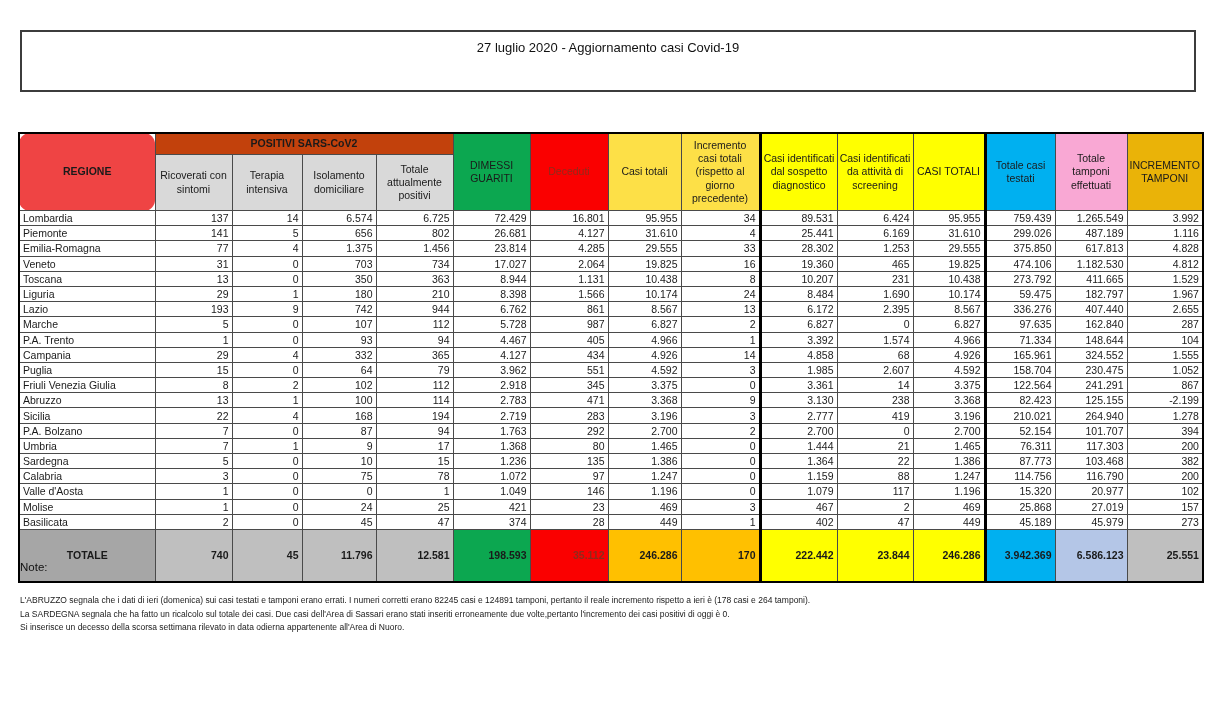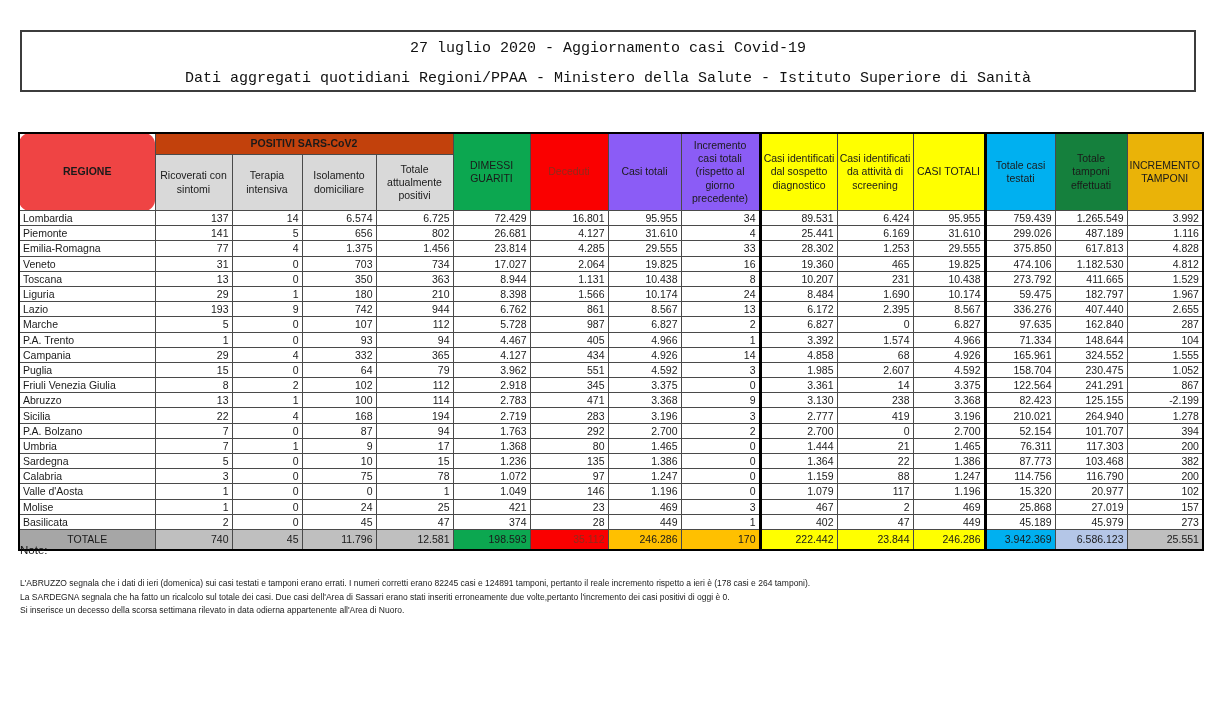--- a/index.html
+++ b/index.html
@@ -2,21 +2,21 @@
 <html><head>
 <meta charset="utf-8">
 <style>
   html,body{margin:0;padding:0;}
   body{
     width:1209px;height:701px;background:#ffffff;position:relative;
     font-family:"Liberation Sans", sans-serif;color:#1a1a1a;
   }
   .title-box{
     position:absolute;left:20px;top:30px;width:1172px;height:58px;
-    border:2px solid #3c3c3c;text-align:center;font-size:15px;color:#111;font-family:Liberation Mono, monospace;
+    border:2px solid #3c3c3c;text-align:center;font-size:13px;color:#111;
   }
   .title-box .l1{margin-top:8px;}
   .title-box .l2{margin-top:13px;}
 
   table.covid{
     position:absolute;left:18px;top:132px;
     border-collapse:collapse;table-layout:fixed;
     border:2px solid #000;
   }
   table.covid th, table.covid td{
@@ -24,56 +24,55 @@
   }
   thead th{
     font-size:10.5px;font-weight:normal;text-align:center;padding:0 2px;
     border-bottom:2px solid #000;line-height:1.25;
   }
   thead tr.r1 th.group-pos{height:20px;font-weight:bold;background:#c2410c;border-bottom:1px solid #4a4a4a;}
   .regione-h{background:#ef4444;font-weight:bold;border-radius:11px;}
   .sub{background:#D9D9D9;height:55px;}
   .green-h{background:#0CA750;}
   .red-h{background:#FA0000;color:#8F2B1C;}
-  .orange-h{background:#8b5cf6;}
+  .orange-h{background:#fde047;}
   .yellow-h{background:#FFFF00;}
   .cyan-h{background:#00B0F0;}
-  .peri-h{background:#15803d;}
+  .peri-h{background:#f9a8d4;}
   .ltgray-h{background:#eab308;}
 
   tbody td{font-size:10.5px;height:14.2px;padding:0 3px;background:#fff;}
   tbody td.region{text-align:left;}
   td.num{text-align:right;}
 
-  tfoot td{font-size:10.5px;font-weight:normal;height:19px;padding:0 3px;}
+  tfoot td{font-size:10.5px;font-weight:bold;height:19px;padding:16px 3px;}
   .t-label{background:#A6A6A6;text-align:center;}
   .t-gray{background:#BFBFBF;}
   .t-green{background:#0CA750;}
   .t-red{background:#FA0000;color:#8F2B1C;}
   .t-orange{background:#FFC000;}
   .t-yellow{background:#FFFF00;}
   .t-cyan{background:#00B0F0;}
   .t-peri{background:#B4C6E7;}
 
   
   .c8,.c11,.bL{border-left:3px solid #000 !important;}
   .region,.regione-h,.c0,.t-label{border-right:2px solid #000;}
   .region{border-right:2px solid #000;}
 
-  .notes{position:absolute;left:20px;top:544px;width:1150px;}
+  .notes{position:absolute;left:20px;top:561px;width:1150px;}
   .notes .nt{font-size:11.5px;color:#111;}
   .notes .nl{font-size:8.5px;line-height:13.5px;color:#1a1a1a;}
   .notes .nl-wrap{margin-top:21px;}
 </style>
 </head>
 <body>
 
 <div class="title-box">
   <div class="l1">27 luglio 2020 - Aggiornamento casi Covid-19</div>
-  <div class="l2">Dati aggregati quotidiani Regioni/PPAA - Ministero della Salute - Istituto Superiore di Sanità</div>
 </div>
 
 <table class="covid">
   <colgroup>
     <col style="width:136px">
       <col style="width:77px">
       <col style="width:70px">
       <col style="width:74px">
     <col style="width:77px">
       <col style="width:77px">

